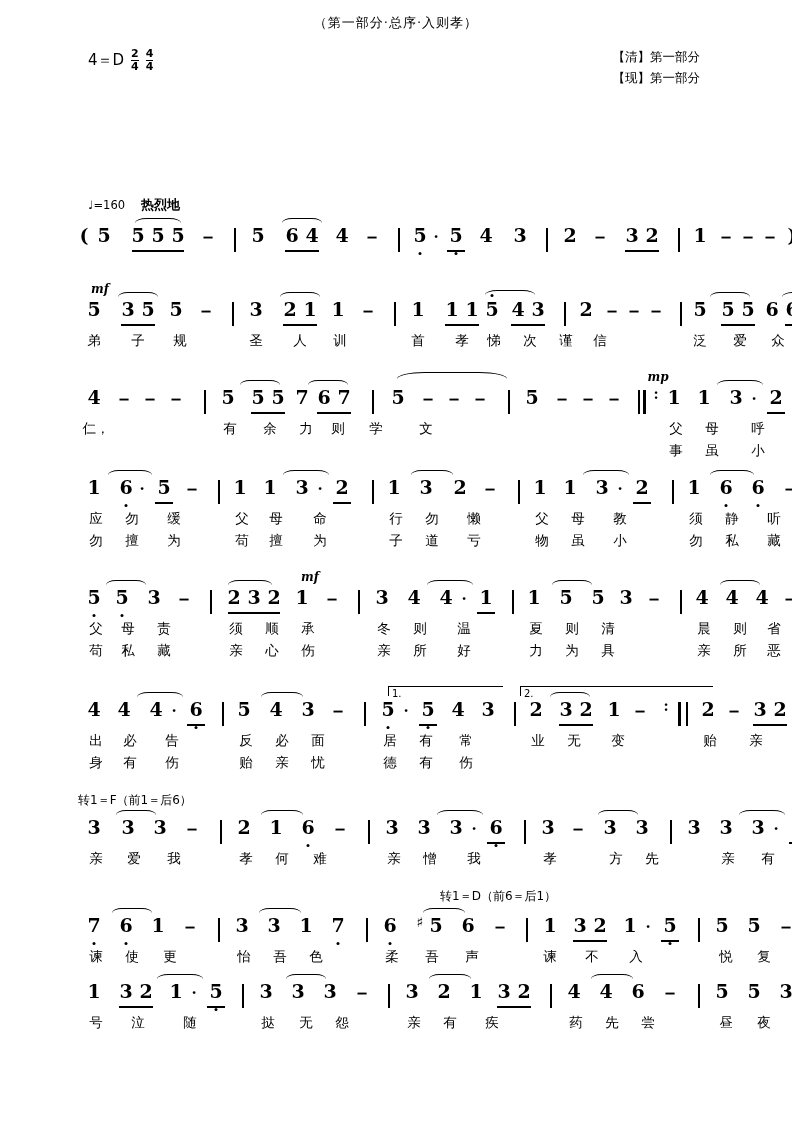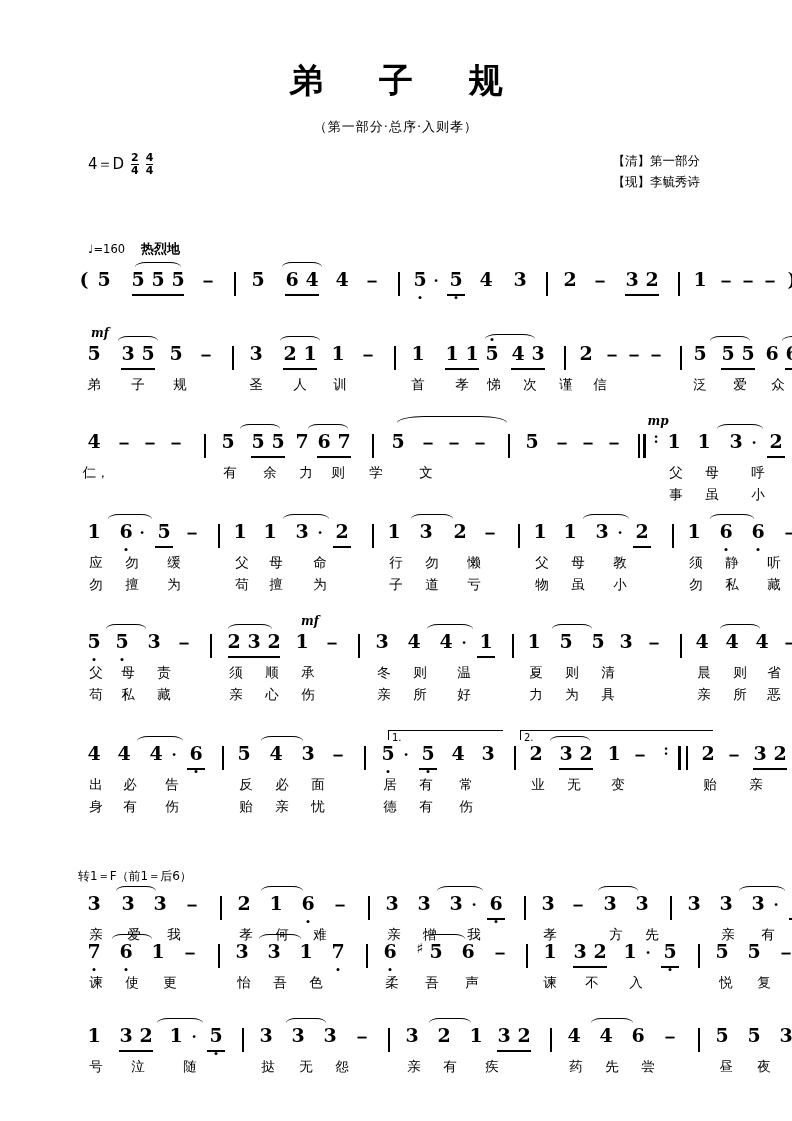--- a/index.html
+++ b/index.html
@@ -138,38 +138,37 @@
   }
   .brnum{
     position:absolute;font-size:10px;
   }
 </style>
 </head>
 <body>
 
 <div class="sheet">
 
-  <div class="title">弟 子 规</div>
   <div class="subtitle">（第一部分·总序·入则孝）</div>
 
   <div class="meta-row">
     <div class="keysig">
       <span>4＝D</span>
       <span class="frac">
         <span class="num">2</span>
         <span class="den">4</span>
       </span>
       <span class="frac">
         <span class="num">4</span>
         <span class="den">4</span>
       </span>
     </div>
     <div class="credits">
       <div>【清】第一部分</div>
-      <div>【现】李毓秀诗</div>
+      <div>【现】第一部分</div>
     </div>
   </div>
 
   <div class="tempo">
     <span class="bpm">♩=160</span>
     <span class="mood">热烈地</span>
   </div>
 
   <div class="system" style="top:210px;">
     <div class="noterow">
@@ -568,21 +567,21 @@
       <span class="lyr" style="left:166px;">贻</span>
         <span class="lyr" style="left:202px;">亲</span>
         <span class="lyr" style="left:238px;">忧</span>
       <span class="lyr" style="left:310px;">德</span>
         <span class="lyr" style="left:346px;">有</span>
         <span class="lyr" style="left:386px;">伤</span>
     </div>
   </div>
 
   <div class="system" style="top:778px;">
-    <div style="position:relative;height:18px;margin-top:32px;">
+    <div style="position:relative;height:18px;">
       <span class="marktext" style="left:-2px;top:0;">转1＝F（前1＝后6）</span>
     </div>
     <div class="noterow" style="margin-top:6px;">
       <span class="tok" style="left:14px;">3</span>
       <span class="tok" style="left:48px;">3</span>
       <span class="tok" style="left:80px;">3</span>
       <span class="tok" style="left:112px;">－</span>
       <span class="slur" style="left:56px;top:-6px;width:40px;"></span>
       <span class="barline" style="left:140px;"></span>
       <span class="tok" style="left:164px;">2</span>
@@ -627,20 +626,23 @@
         <span class="lyr" style="left:394px;">我</span>
       <span class="lyr" style="left:470px;">孝</span>
         <span class="lyr" style="left:536px;">方</span>
         <span class="lyr" style="left:572px;">先</span>
       <span class="lyr" style="left:648px;">亲</span>
         <span class="lyr" style="left:688px;">有</span>
     </div>
   </div>
 
   <div class="system" style="top:874px;">
+    <div style="position:relative;height:18px;">
+      <span class="marktext" style="left:360px;top:0;">转1＝D（前6＝后1）</span>
+    </div>
     <div class="noterow" style="margin-top:8px;">
       <span class="tok" style="left:14px;">7</span>
         <span class="dotbelow" style="left:14px;top:28px;"></span>
       <span class="tok" style="left:46px;">6</span>
         <span class="dotbelow" style="left:46px;top:28px;"></span>
       <span class="tok" style="left:78px;">1</span>
       <span class="tok" style="left:110px;">－</span>
       <span class="slur" style="left:52px;top:-6px;width:40px;"></span>
       <span class="barline" style="left:138px;"></span>
       <span class="tok" style="left:162px;">3</span>

